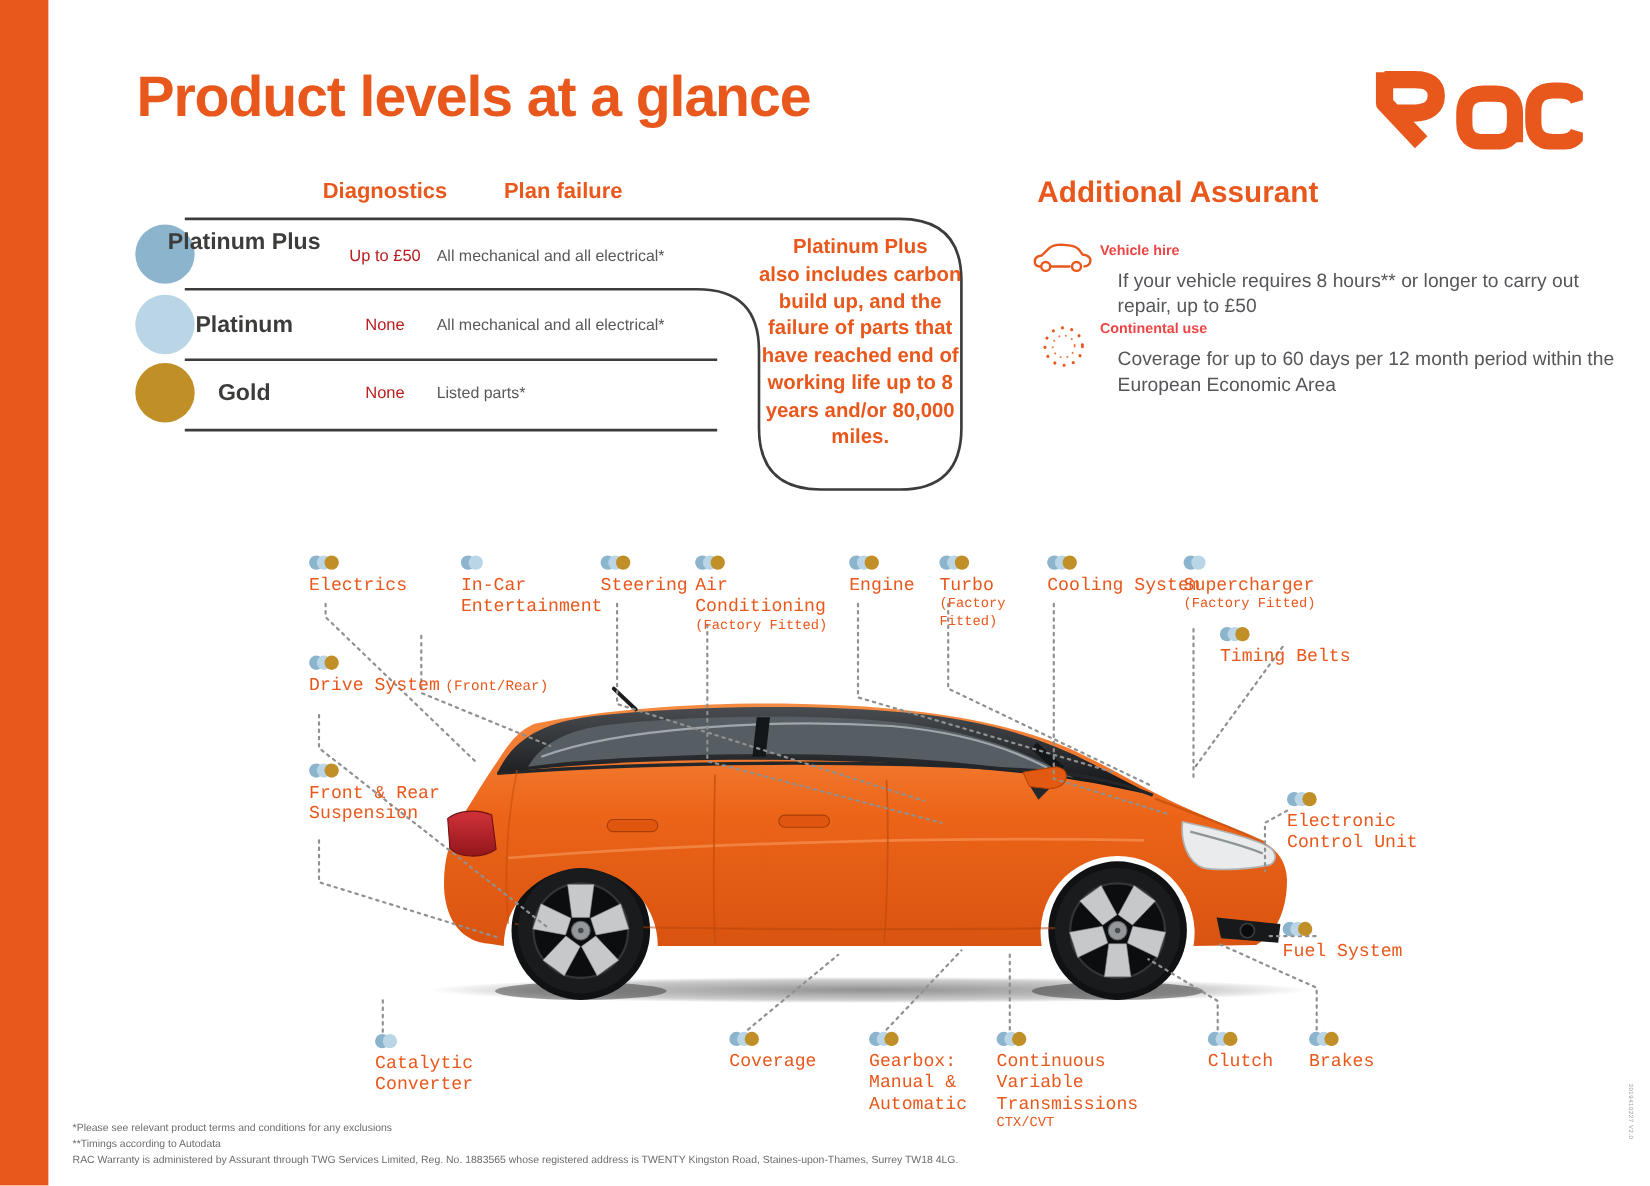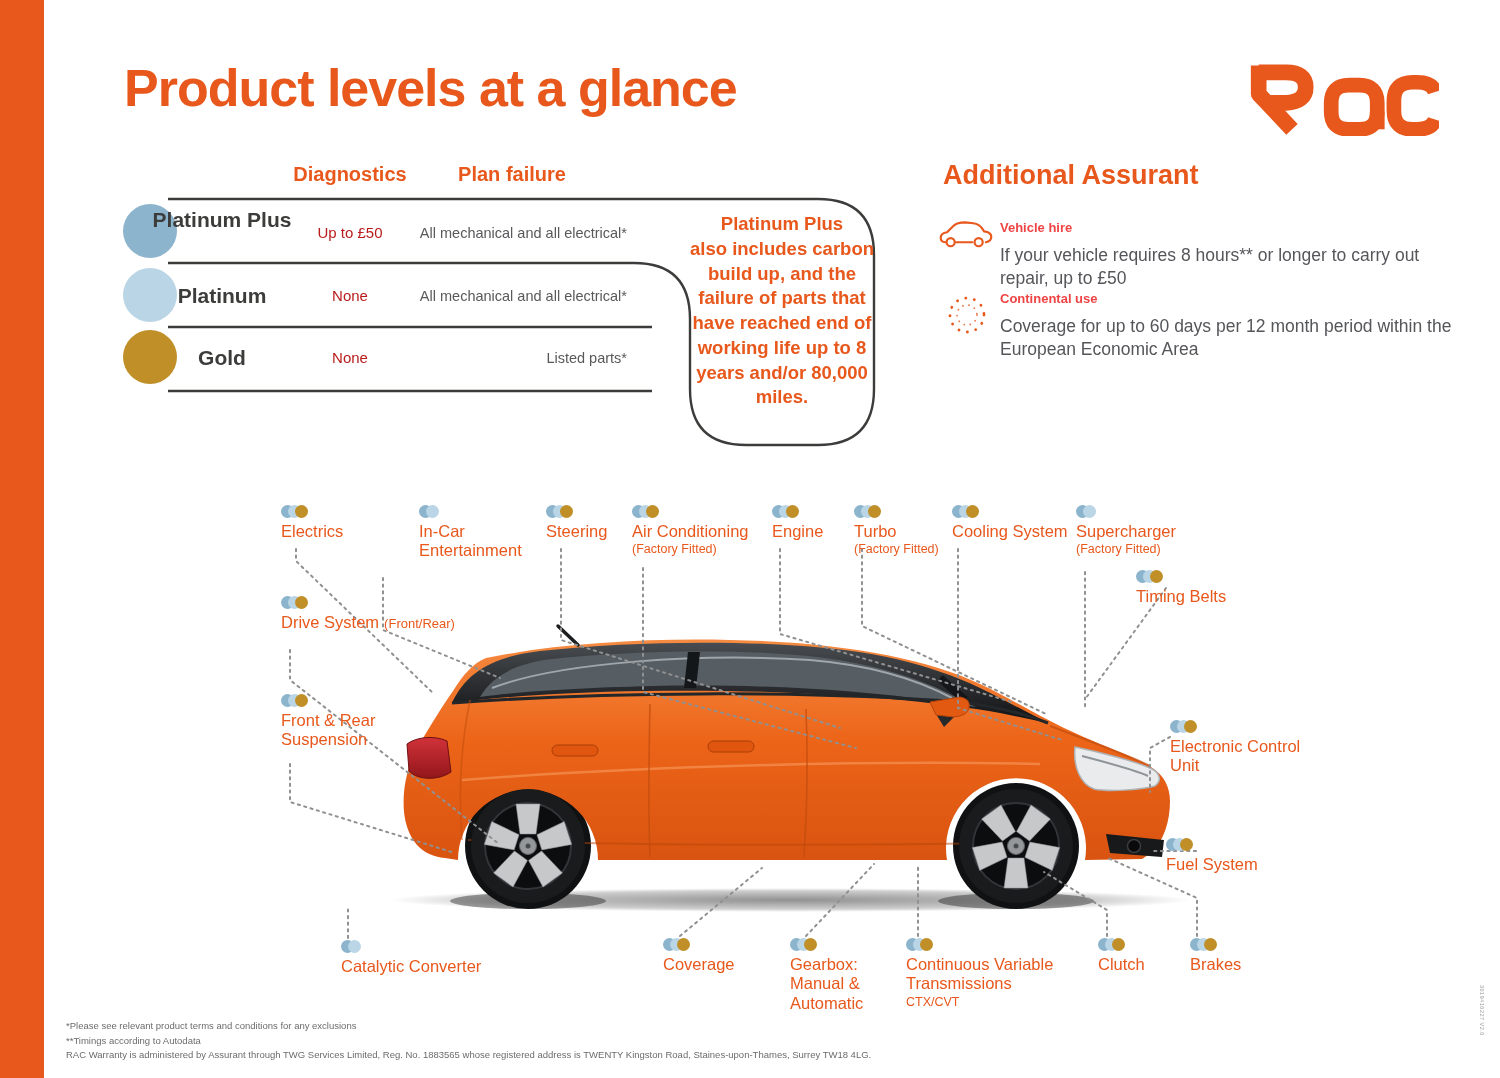--- a/index.html
+++ b/index.html
@@ -6,30 +6,30 @@
   .page{position:relative;width:1500px;height:1078px;background:#ffffff;overflow:hidden;
         font-family:"Liberation Sans",sans-serif;color:#3c3c3b;padding-left:16px;}
   .orange-bar{position:absolute;left:0;top:0;width:44px;height:1078px;background:#E8581C;}
   .page-title{position:absolute;left:124px;top:58px;font-size:52px;font-weight:bold;
               color:#E8581C;letter-spacing:-1px;}
   .logo{position:absolute;left:1243px;top:52px;width:196px;height:84px;}
   
   .tbl-header{position:absolute;font-size:20px;font-weight:bold;color:#E8581C;text-align:center;width:160px;}
   .plan-name{position:absolute;font-size:21px;color:#3c3c3b;text-align:center;width:140px;line-height:1.12;font-weight:bold;}
   .plan-diag{position:absolute;font-size:15px;color:#b91c1c;text-align:center;width:140px;}
-  .plan-incl{position:absolute;font-size:14.5px;color:#58595B;text-align:right;width:230px;}
+  .plan-incl{position:absolute;font-size:14.5px;color:#58595B;text-align:left;width:230px;}
   .callout-text{position:absolute;left:688px;top:212px;width:188px;text-align:center;
                 font-size:18.5px;font-weight:bold;color:#E8581C;line-height:1.34;white-space:pre-line;}
   
   .ab-title{position:absolute;left:943px;top:160px;font-size:27px;font-weight:bold;color:#E8581C;}
   .ab-item-title{position:absolute;font-size:13px;font-weight:bold;color:#ef4444;}
-  .ab-item-body{position:absolute;font-size:17.5px;color:#55565a;line-height:1.32;}
+  .ab-item-body{position:absolute;font-size:17.5px;color:#55565a;line-height:1.32;margin-left:16px;}
   .ab-icon{position:absolute;}
   
-  .part{position:absolute;color:#E8581C;}
+  .part{position:absolute;color:#E8581C;font-family:Liberation Mono, monospace;}
   .dots{display:block;height:15px;margin-bottom:2px;}
   .dot{display:inline-block;width:13px;height:13px;border-radius:50%;vertical-align:top;}
   .dot + .dot{margin-left:-6px;}
   .dot.platinum-plus{background:#8CB4CD;}
   .dot.platinum{background:#BAD6E6;}
   .dot.gold{background:#C08F28;}
   .part-label{font-size:16.5px;line-height:1.18;display:block;}
   .part-sub{font-size:12.5px;line-height:1.25;display:block;margin-top:1px;}
   .sub-inline .part-sub{display:inline;margin-left:5px;font-size:13px;text-align:center;}
   
@@ -259,21 +259,21 @@
   </div>
   <div class="part" style="left:952px;top:505px;width:140px">
     <span class="dots"><span class="dot platinum-plus"></span><span class="dot platinum"></span><span class="dot gold"></span></span>
     <span class="part-label">Cooling System</span>
   </div>
   <div class="part" style="left:1076px;top:505px;width:130px">
     <span class="dots"><span class="dot platinum-plus"></span><span class="dot platinum"></span></span>
     <span class="part-label">Supercharger</span>
     <span class="part-sub">(Factory Fitted)</span>
   </div>
-  <div class="part" style="left:1136px;top:570px;width:130px">
+  <div class="part" style="left:1109px;top:570px;width:130px">
     <span class="dots"><span class="dot platinum-plus"></span><span class="dot platinum"></span><span class="dot gold"></span></span>
     <span class="part-label">Timing Belts</span>
   </div>
   <div class="part sub-inline" style="left:281px;top:596px;width:230px">
     <span class="dots"><span class="dot platinum-plus"></span><span class="dot platinum"></span><span class="dot gold"></span></span>
     <span class="part-label" style="display:inline">Drive System</span><span class="part-sub">(Front/Rear)</span>
   </div>
   <div class="part" style="left:1170px;top:720px;width:140px">
     <span class="dots"><span class="dot platinum-plus"></span><span class="dot platinum"></span><span class="dot gold"></span></span>
     <span class="part-label">Electronic Control Unit</span>

